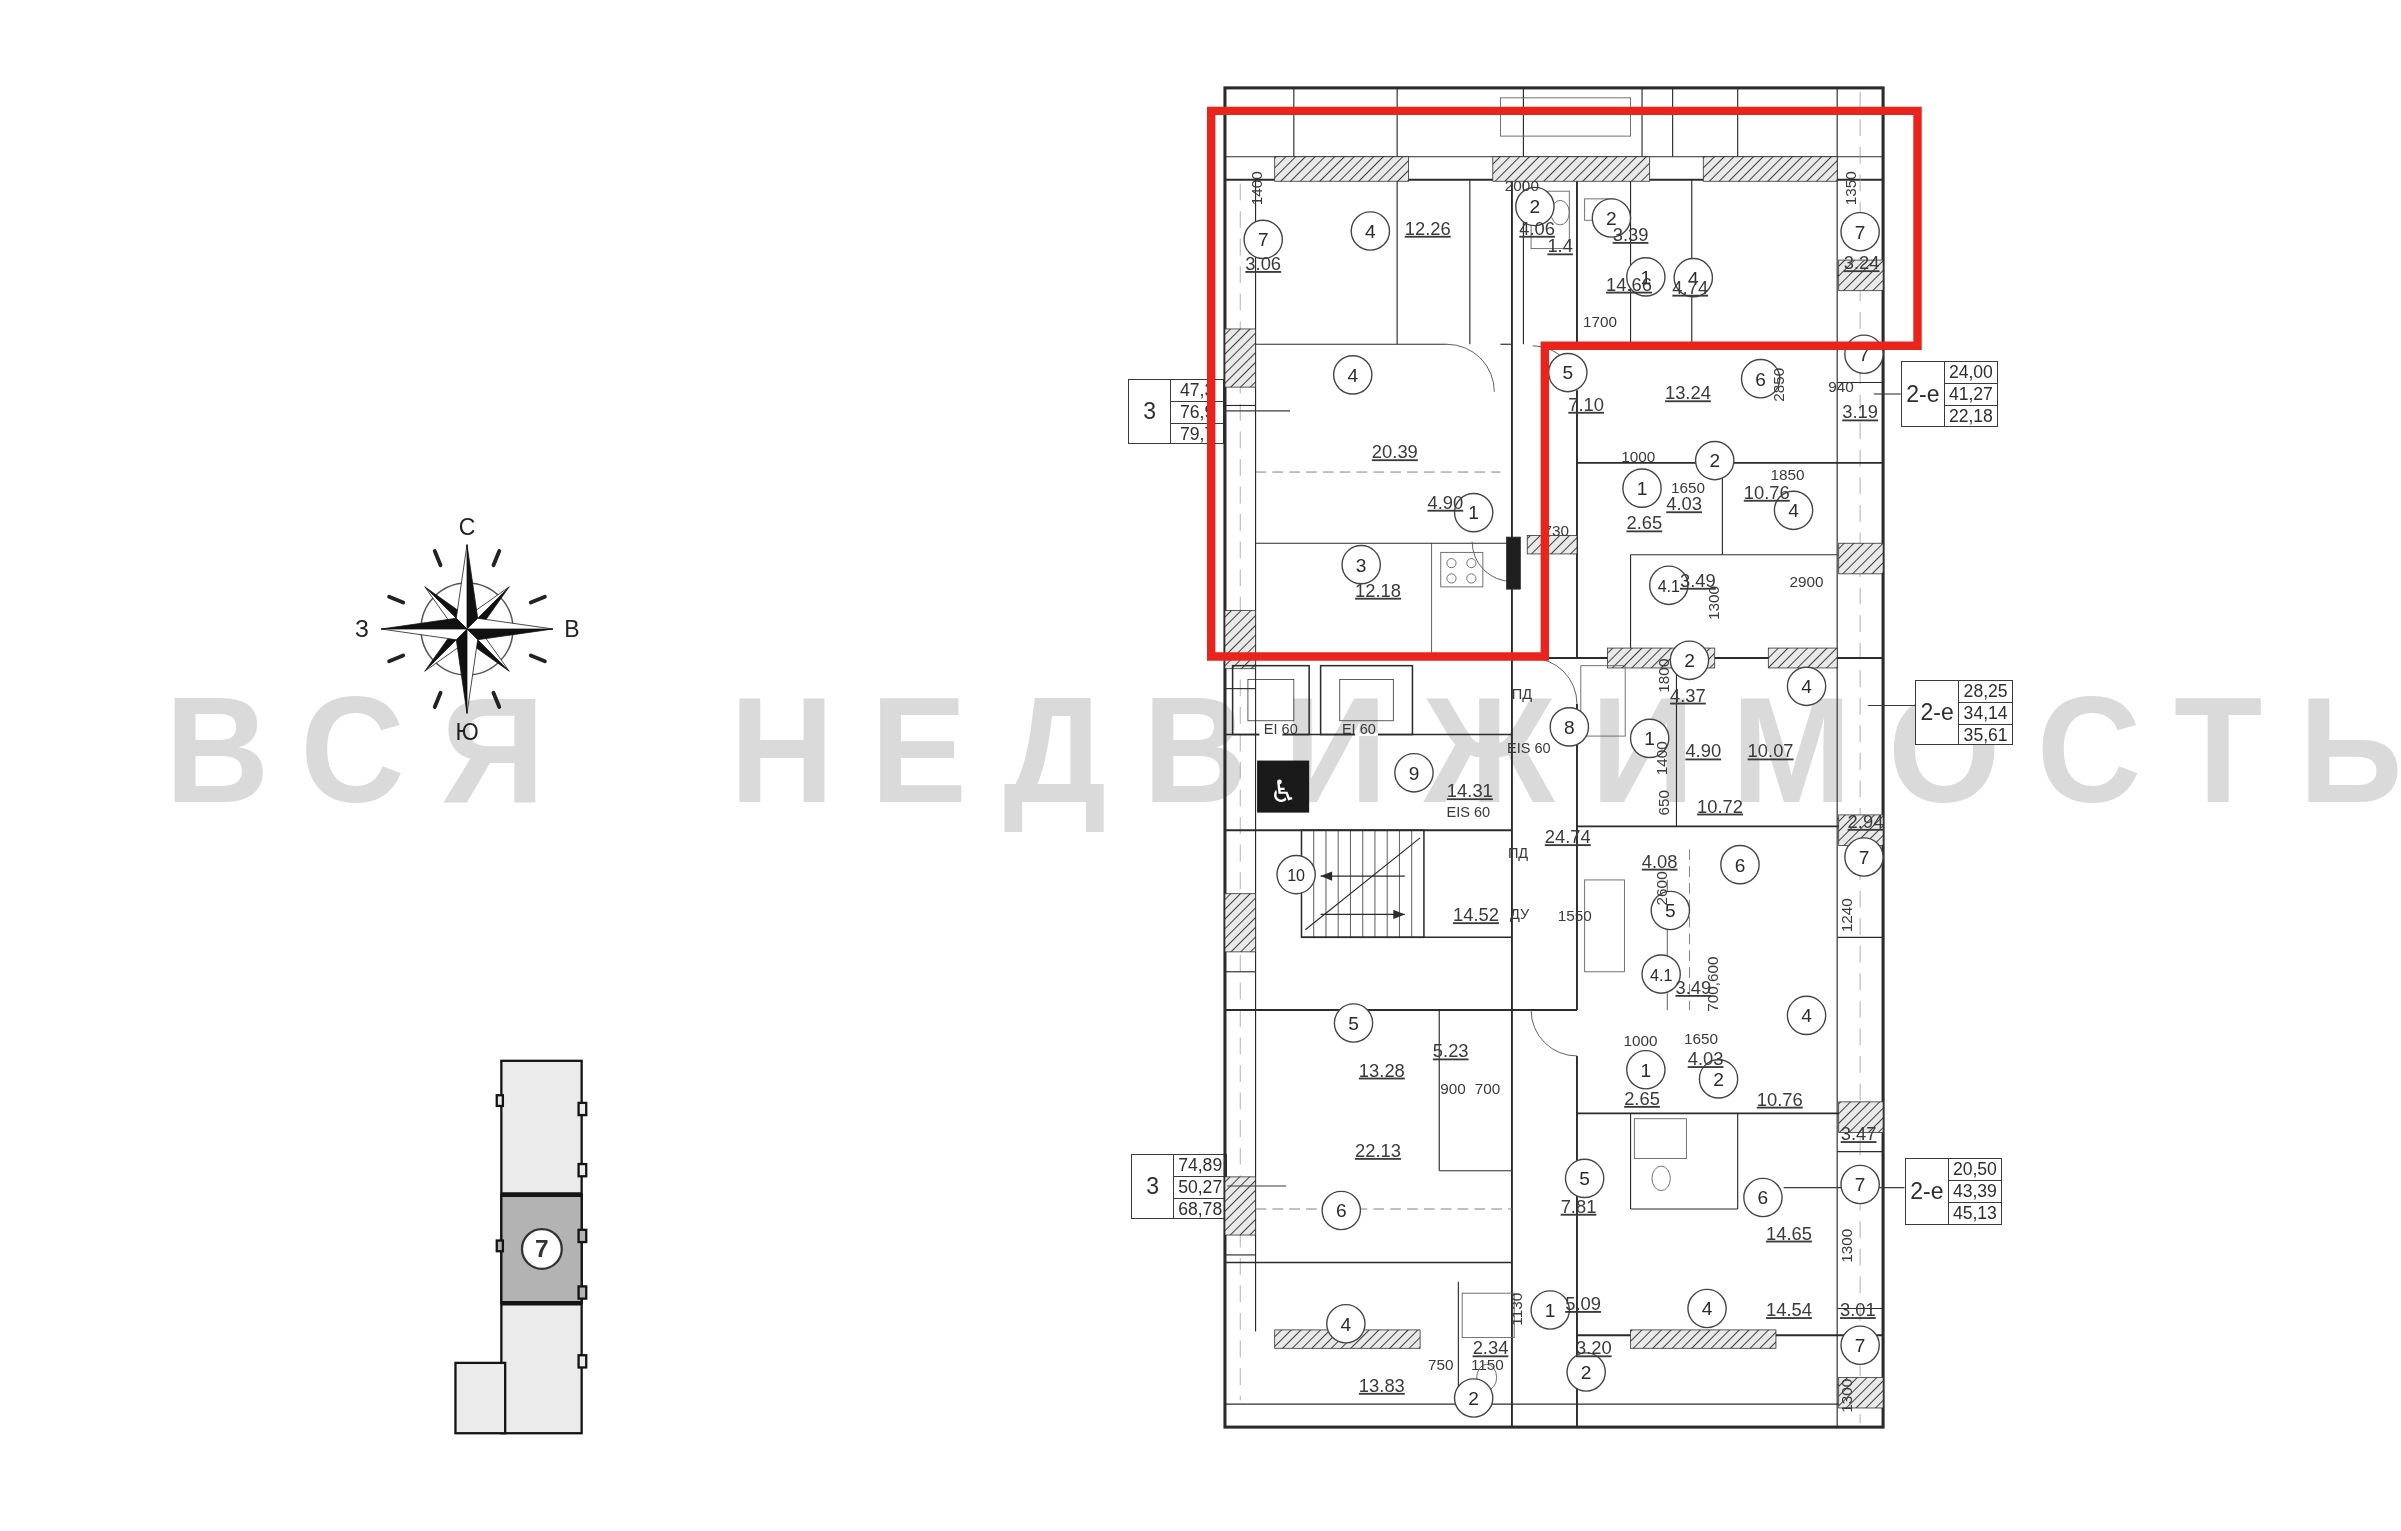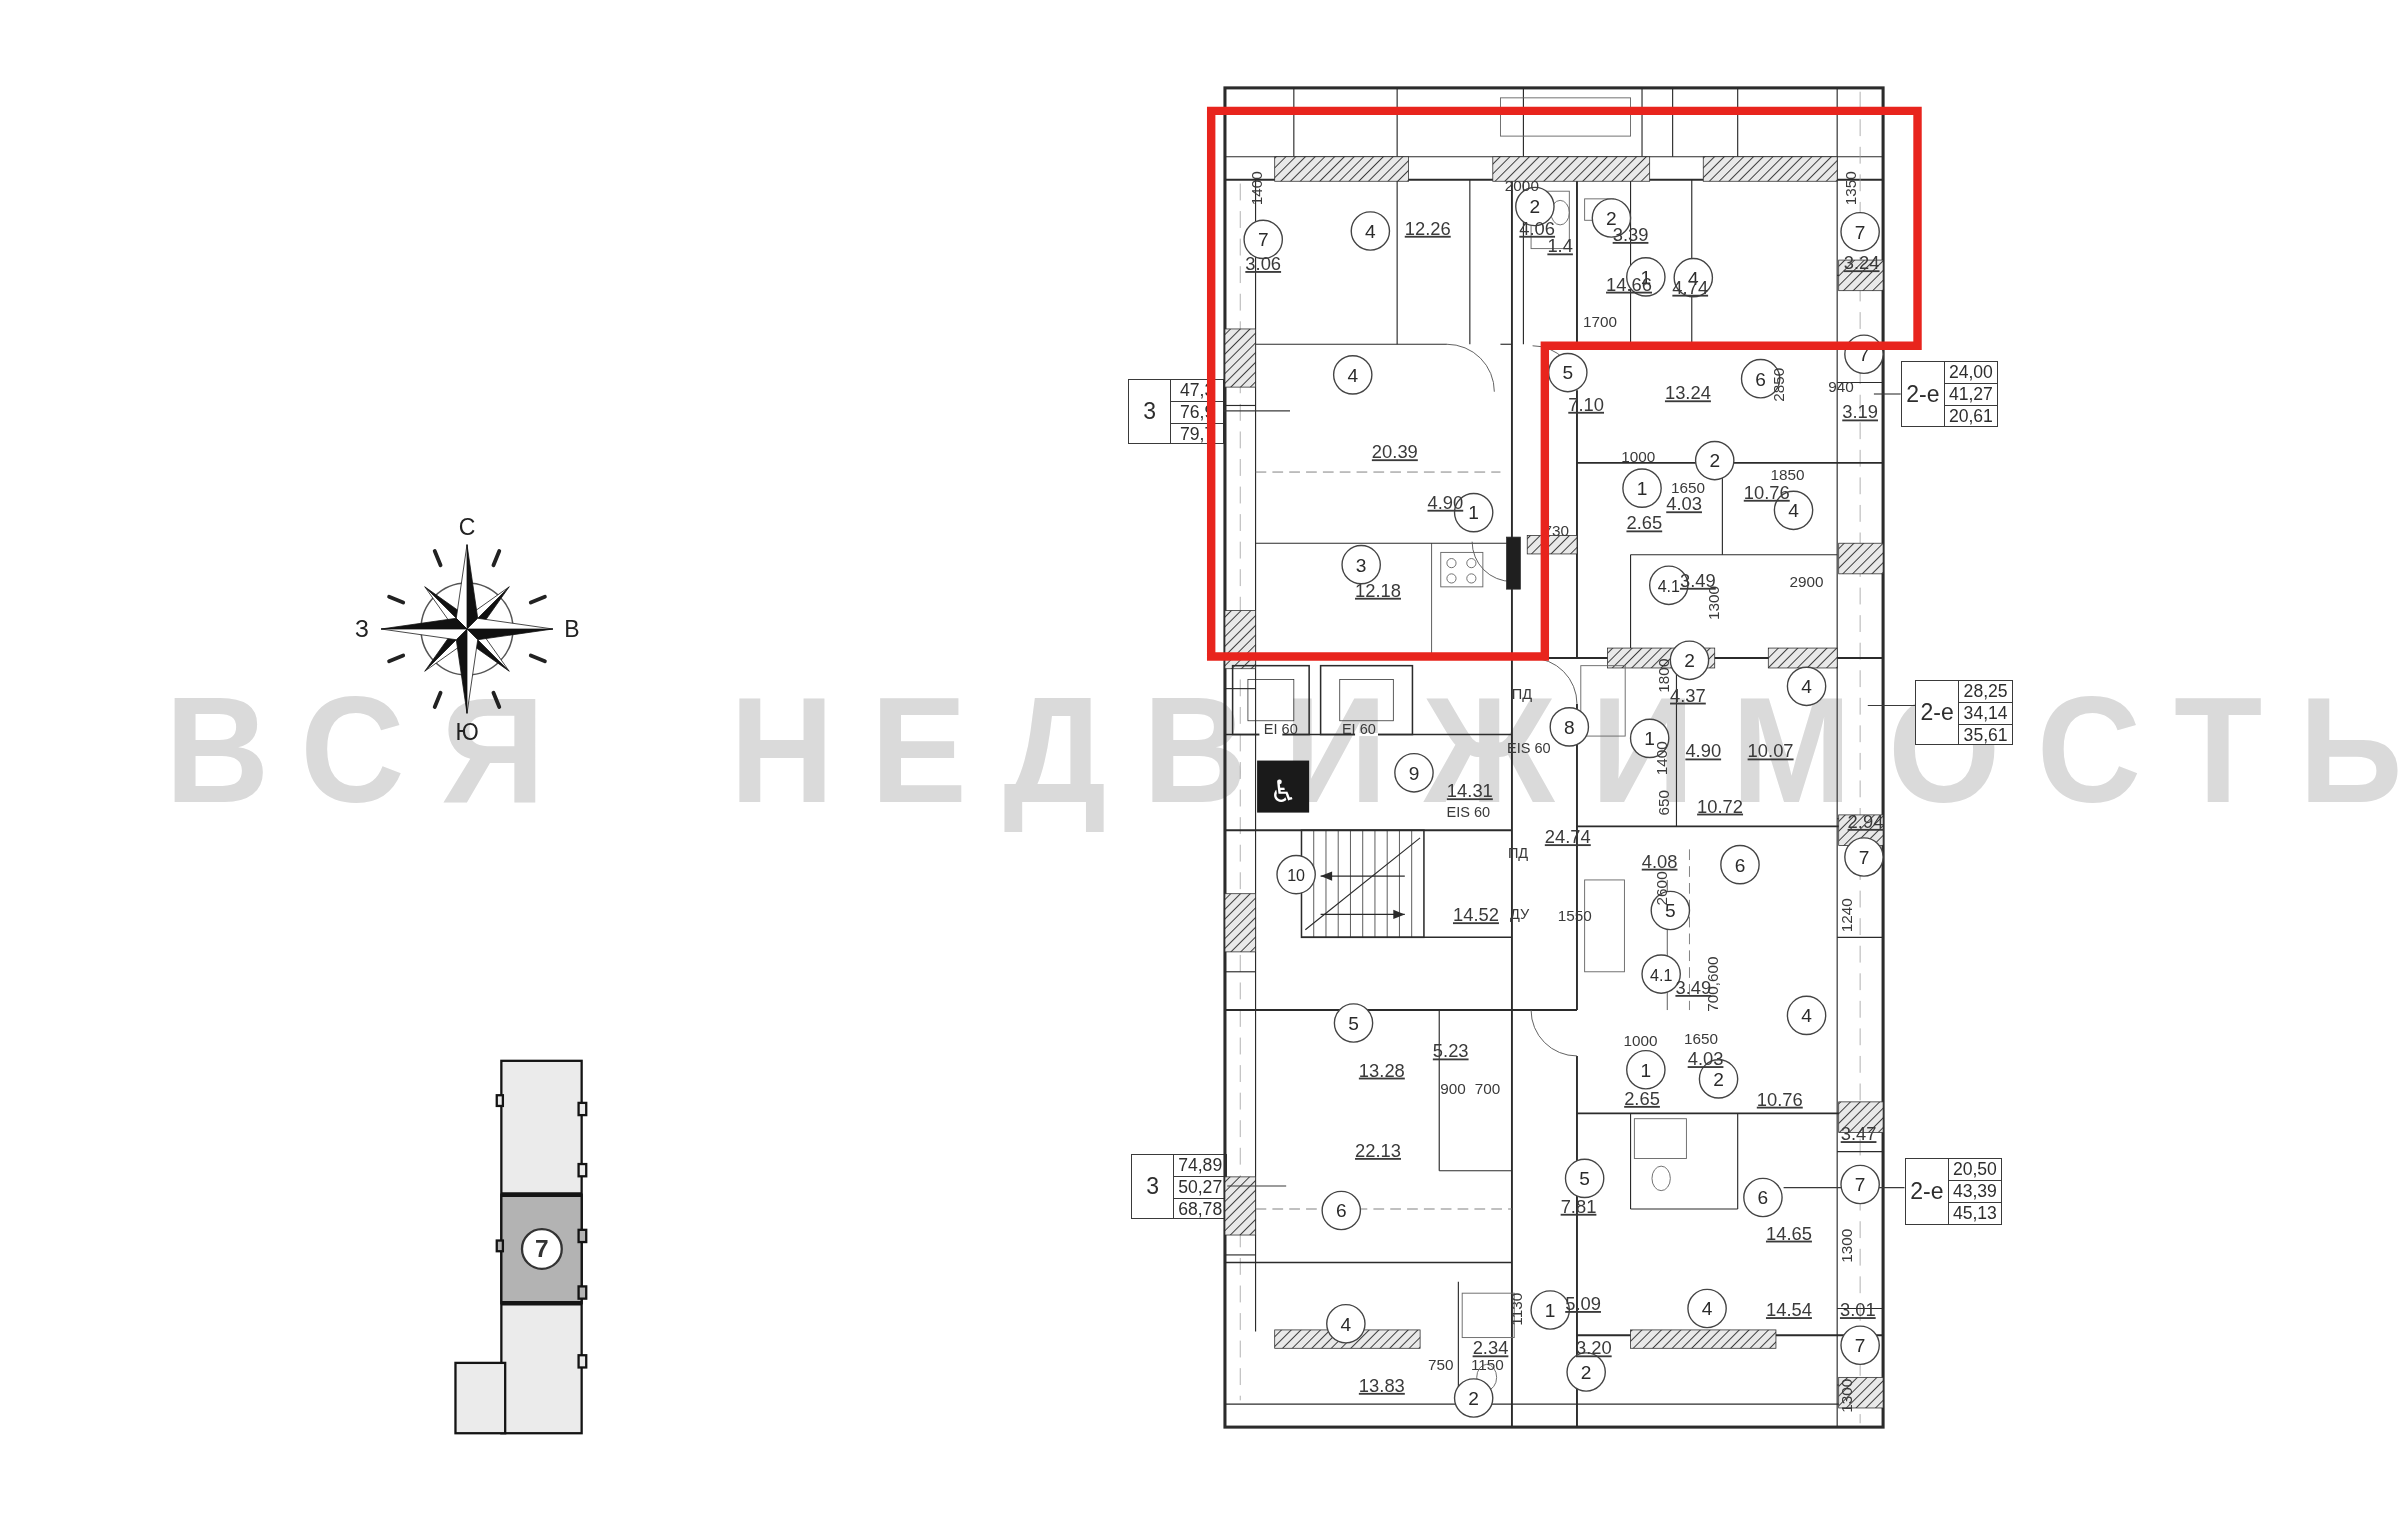--- a/index.html
+++ b/index.html
@@ -99,21 +99,21 @@
       <div>47,3</div>
       <div>76,9</div>
       <div>79,7</div>
     </div>
   </div>
   <div class="apt-table" style="left:1901px;top:361px;width:97px;height:66px">
     <div class="apt-label">2-е</div>
     <div class="apt-vals">
       <div>24,00</div>
       <div>41,27</div>
-      <div>20,61</div>
+      <div>22,18</div>
     </div>
   </div>
   <div class="apt-table" style="left:1915px;top:680px;width:98px;height:65px">
     <div class="apt-label">2-е</div>
     <div class="apt-vals">
       <div>28,25</div>
       <div>34,14</div>
       <div>35,61</div>
     </div>
   </div>

